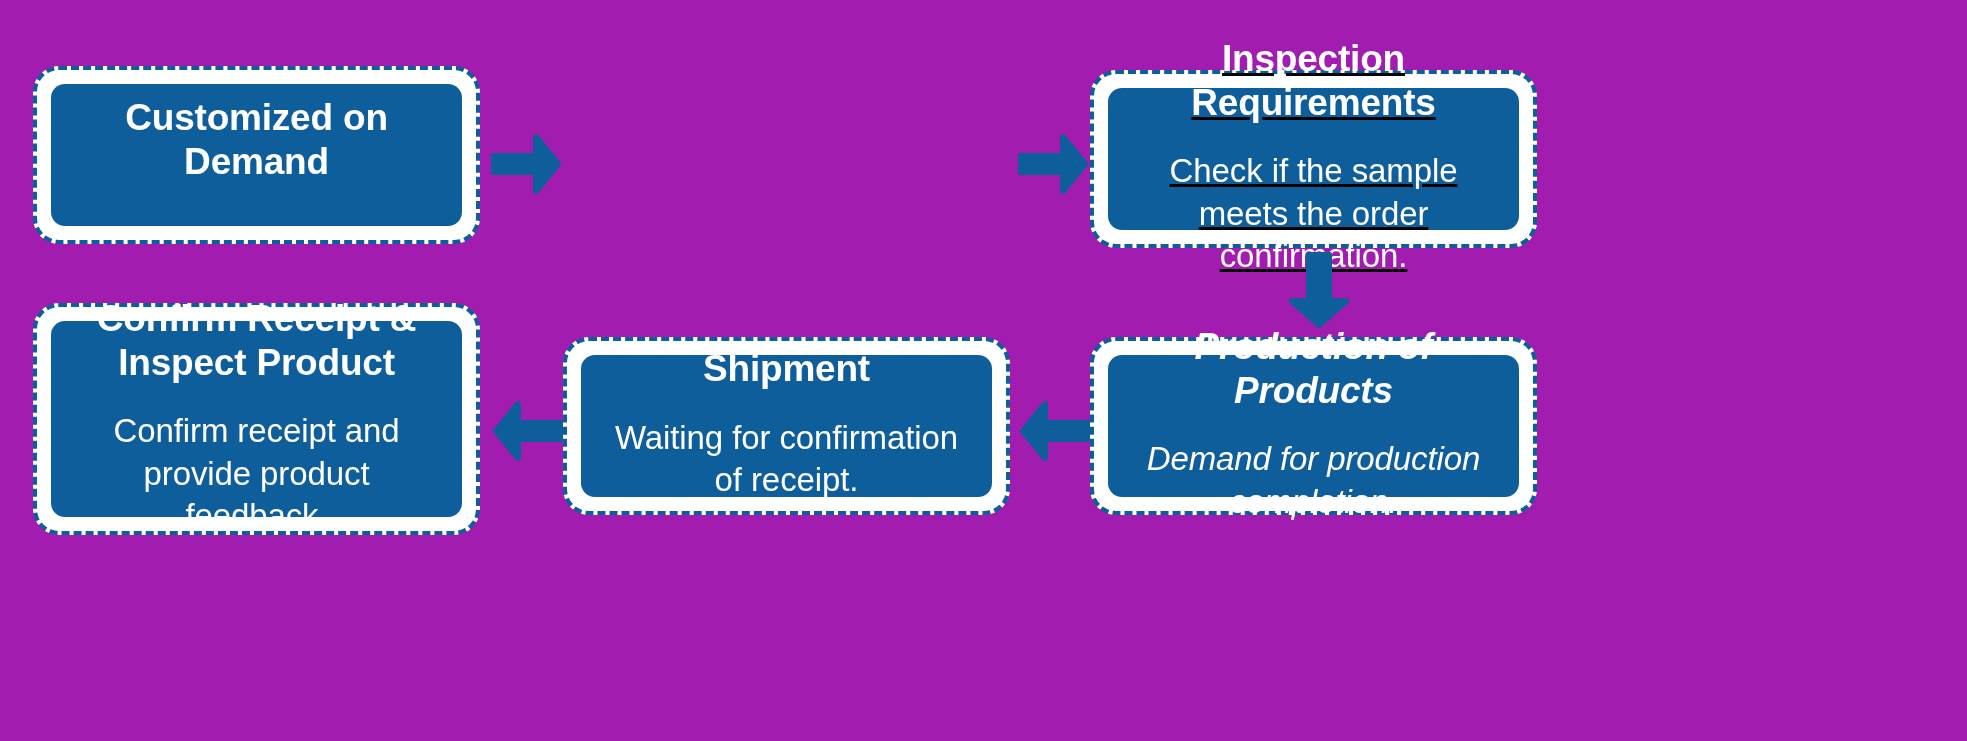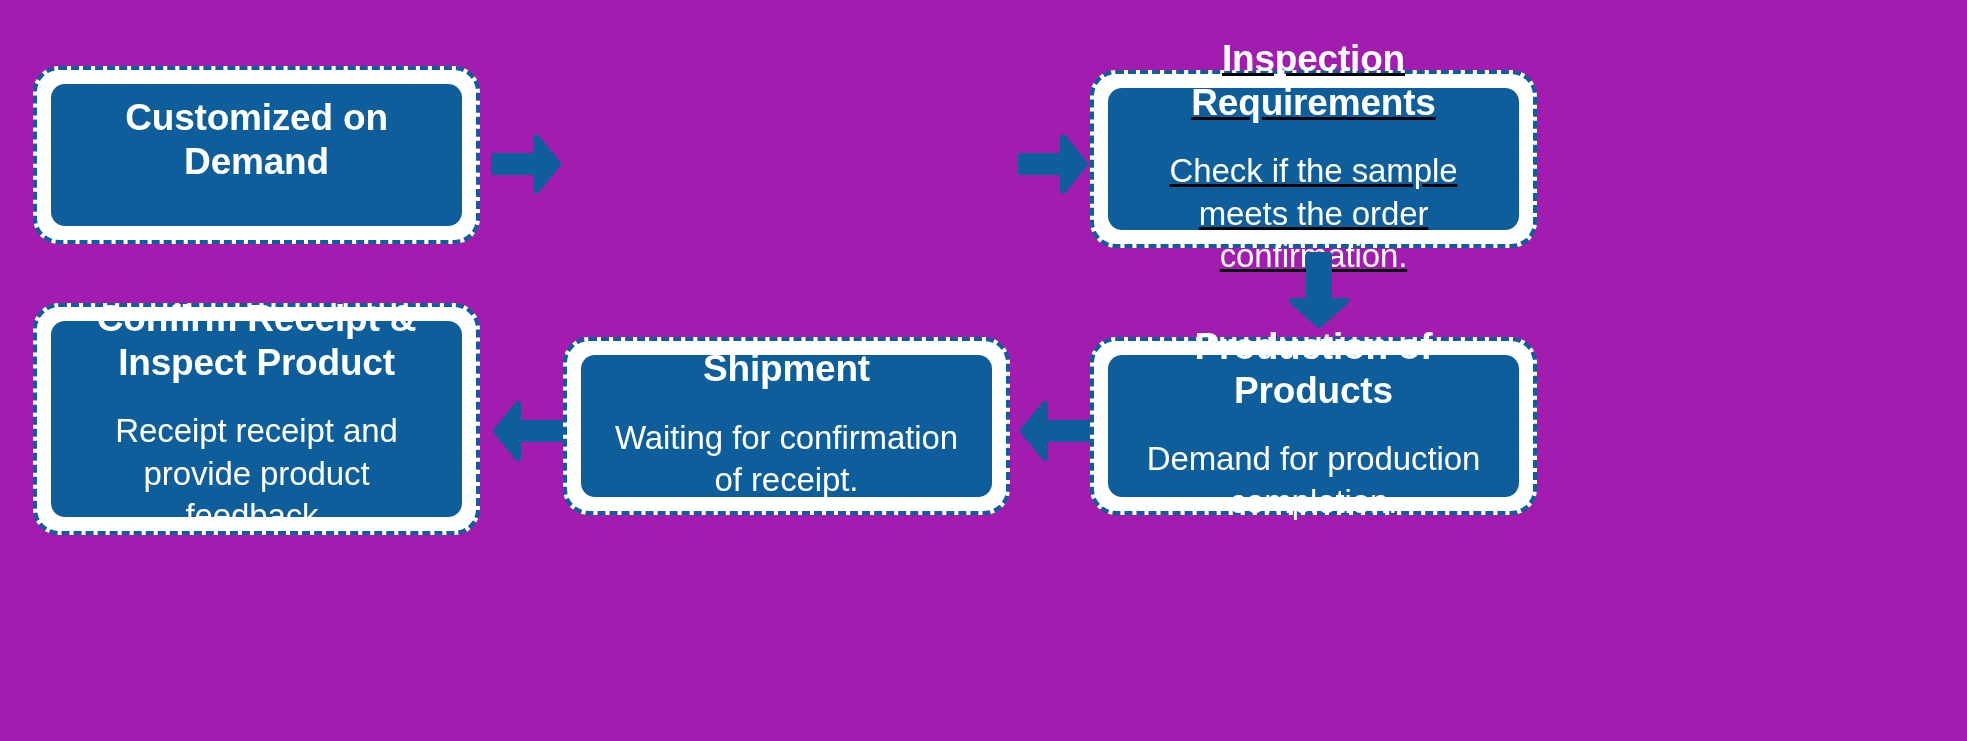--- a/index.html
+++ b/index.html
@@ -65,21 +65,21 @@
     font-size: 33px;
     line-height: 1.28;
     text-align: center;
     letter-spacing: -0.1px;
   }
 
   
   #node-1 { left: 33px;   top: 66px;  width: 447px; height: 178px; }
   #node-2 { left: 563px;  top: 66px;  width: 447px; height: 178px; }
   #node-3 { left: 1090px; top: 70px;  width: 447px; height: 178px; text-decoration: underline; }
-  #node-4 { left: 1090px; top: 337px; width: 447px; height: 178px; }
+  #node-4 { left: 1090px; top: 337px; width: 447px; height: 178px; font-style: italic; }
   #node-5 { left: 563px;  top: 337px; width: 447px; height: 178px; }
   #node-6 { left: 33px;   top: 303px; width: 447px; height: 232px; }
 
   
   .arrow {
     position: absolute;
   }
   .arrow svg { display: block; }
 
   #arrow-1 { left: 491px;  top: 133px; }
@@ -153,17 +153,17 @@
     <svg width="72" height="62" viewBox="0 0 72 62" aria-hidden="true">
       <path d="M70 20 h-40 V4 a3 3 0 0 0 -5.2 -2.1 L3 28.8 a3 3 0 0 0 0 4.4 L24.8 60.1 A3 3 0 0 0 30 58 V42 h40 a2 2 0 0 0 2 -2 V22 a2 2 0 0 0 -2 -2 z" fill="#0f5e9c"></path>
     </svg>
   </div>
 
   <div id="node-6" class="node">
     <div class="node-inner">
       <div class="node-title">Confirm Receipt &amp;
 Inspect Product</div>
       <div class="node-rule"></div>
-      <div class="node-desc">Receipt receipt and provide product feedback.</div>
+      <div class="node-desc">Confirm receipt and provide product feedback.</div>
     </div>
   </div>
 
 </div>
 
 </body></html>

